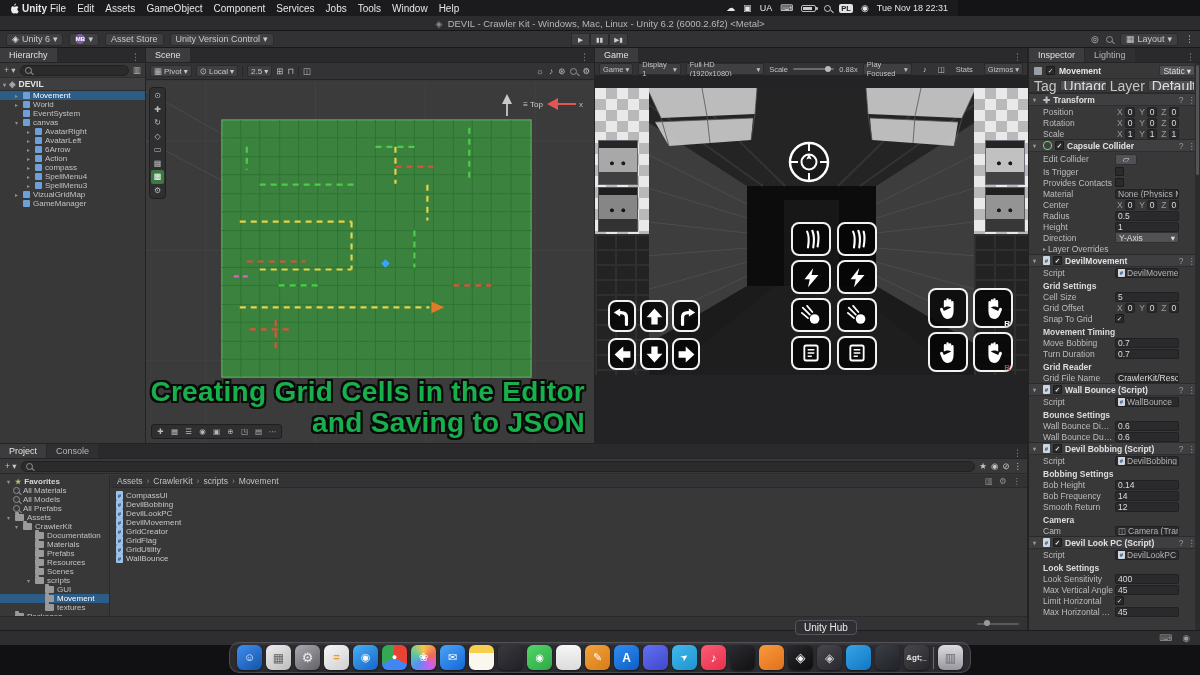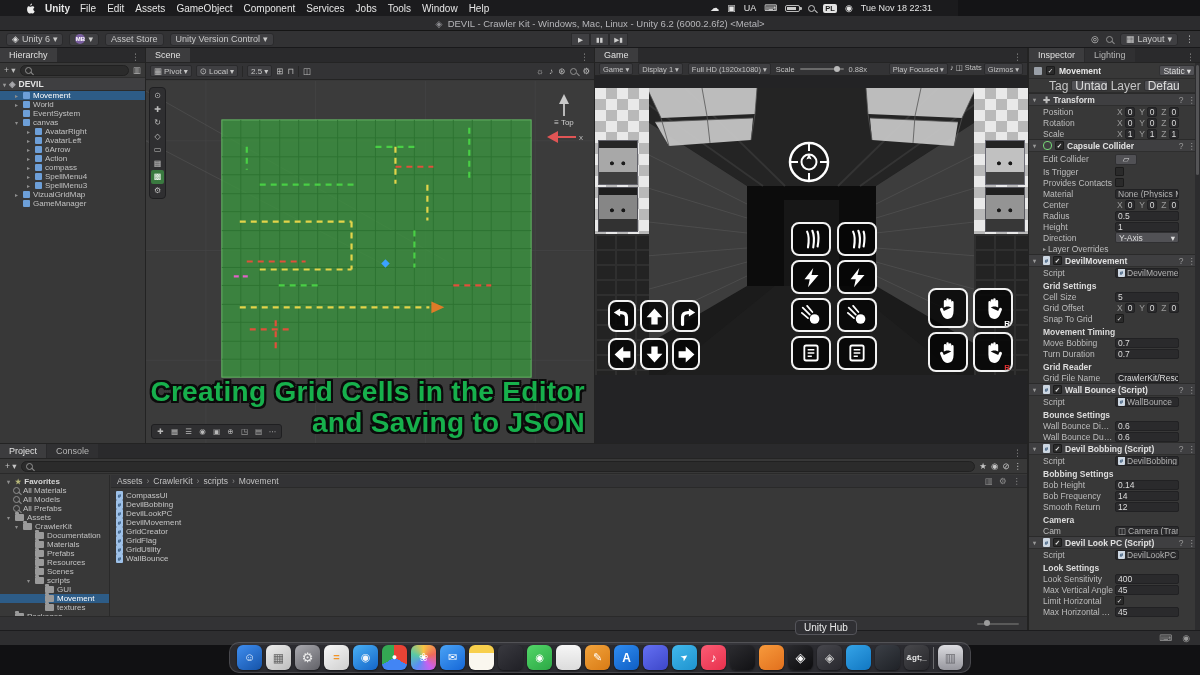--- a/index.html
+++ b/index.html
@@ -1,19 +1,19 @@
 <!DOCTYPE html>
 <html><head>
 <meta charset="utf-8">
 <style>
 *{margin:0;padding:0;box-sizing:border-box}
 html,body{width:1200px;height:675px;overflow:hidden;background:#141416;font-family:"Liberation Sans",sans-serif}
 body{position:relative;color:#c6c6c6}
 
-#menubar{position:absolute;top:0;left:0;width:958px;height:16px;background:#1b1b1d;display:flex;align-items:center;padding:0 26px;gap:10px;color:#e6e6e6;font-size:10px;z-index:6}
+#menubar{position:absolute;top:0;left:0;width:958px;height:16px;background:#1b1b1d;display:flex;align-items:center;padding:0 10px;gap:3px;color:#e6e6e6;font-size:10px;z-index:6}
 #menubar .app{font-weight:bold}
 #menubar .right{margin-left:auto;display:flex;align-items:center;gap:8px;font-size:9px}
 .badge-pl{background:#e3e3e3;color:#1a1a1a;font-size:7.5px;font-weight:bold;border-radius:2px;padding:0 2px;line-height:9px}
 .batt{width:15px;height:7px;border:1px solid #bbb;border-radius:2px;position:relative;display:inline-block}
 .batt::before{content:"";position:absolute;left:1px;top:1px;bottom:1px;width:9px;background:#ccc}
 .batt::after{content:"";position:absolute;right:-3px;top:1.5px;width:2px;height:3px;background:#bbb;border-radius:0 1px 1px 0}
 .mag{width:7px;height:7px;border:1.3px solid #c9c9c9;border-radius:50%;position:relative;display:inline-block;flex:none}
 .mag::after{content:"";position:absolute;width:4px;height:1.3px;background:#c9c9c9;transform:rotate(45deg);right:-3.2px;bottom:-1.6px}
 .mag.dim{border-color:#8f8f8f}.mag.dim::after{background:#8f8f8f}
 
@@ -50,21 +50,21 @@
 
 .stoolbar{height:17px;background:#333335;border-bottom:1px solid #242424;display:flex;align-items:center;gap:4px;padding:0 4px;font-size:8px;color:#c6c6c6}
 .sdrop{display:flex;align-items:center;gap:2px;background:#3f3f42;border:1px solid #2a2a2c;border-radius:2px;padding:0 3px;height:12px}
 .ticn{font-size:8.5px;color:#bdbdbd}
 .sviewport{position:absolute;top:33px;left:0;right:0;bottom:0;background:#3b3b3b;overflow:hidden}
 .toolpal{position:absolute;left:3px;top:6px;width:17px;background:#2f2f31;border:1px solid #1f1f21;border-radius:4px;display:flex;flex-direction:column;padding:1px;z-index:3}
 .toolpal .tb{height:13.5px;display:flex;align-items:center;justify-content:center;font-size:8px;color:#bdbdbd;border-radius:2px}
 .toolpal .tb.active{background:#3a7a40;color:#fff}
 .botbar{position:absolute;left:5px;bottom:4px;display:flex;gap:1px;background:#2f2f31;border:1px solid #1f1f21;border-radius:3px;padding:1px 2px;z-index:3}
 .botbar span{width:13px;height:11px;display:flex;align-items:center;justify-content:center;font-size:7.5px;color:#b9b9b9}
-.gizmo{position:absolute;right:10px;top:10px;z-index:3;display:flex;flex-direction:column;align-items:center;gap:1px;color:#cfcfcf;font-size:8px}
+.gizmo{position:absolute;right:10px;top:10px;z-index:3;display:flex;flex-direction:row;align-items:center;gap:1px;color:#cfcfcf;font-size:8px}
 #caption{position:absolute;right:615px;top:376px;text-align:right;font-weight:bold;font-size:28px;line-height:31px;color:#17b04c;letter-spacing:.3px;z-index:5;
  text-shadow:-2px -2px 0 #0b0b0b,2px -2px 0 #0b0b0b,-2px 2px 0 #0b0b0b,2px 2px 0 #0b0b0b,-2px 0 0 #0b0b0b,2px 0 0 #0b0b0b,0 -2px 0 #0b0b0b,0 2px 0 #0b0b0b}
 
 .gtoolbar{height:13px;background:#333335;border-bottom:1px solid #242424;display:flex;align-items:center;gap:5px;padding:0 4px;font-size:7.5px;color:#c2c2c2}
 .gview{position:absolute;top:28px;left:0;right:0;bottom:0;background:#232325}
 .grender{position:absolute;left:0;top:12px;width:433px;height:287px;background:#0f0f0f;overflow:hidden}
 .checker{position:absolute;background-image:linear-gradient(45deg,#b9b9b9 25%,transparent 25%,transparent 75%,#b9b9b9 75%),linear-gradient(45deg,#b9b9b9 25%,transparent 25%,transparent 75%,#b9b9b9 75%);background-size:22px 22px;background-position:0 0,11px 11px;background-color:#e9e9e9}
 .brick{position:absolute;background-color:#232323;background-image:repeating-linear-gradient(180deg,#2f2f2f 0 2px,transparent 2px 15px),repeating-linear-gradient(90deg,#2f2f2f 0 2px,transparent 2px 20px)}
 .portrait{position:absolute;width:40px;height:45px;border:1px solid #62626a;image-rendering:pixelated;background:
  radial-gradient(circle at 34% 52%,#1d1d1d 1.6px,transparent 2.3px),
@@ -76,21 +76,21 @@
 .gbtn{position:absolute;background:rgba(5,5,5,.82);border:2px solid #f2f2f2;border-radius:8px;display:flex;align-items:center;justify-content:center;color:#fff}
 .gbtn svg{display:block}
 .rb{position:absolute;right:1px;bottom:-2px;font-size:8px;font-weight:bold;color:#fff;text-shadow:0 0 2px #000}
 .rb.red{color:#e03434}
 .hsl{width:44px;height:2px;background:#6a6a6a;border-radius:1px;position:relative}
 .hsl::before{content:"";position:absolute;left:78%;top:-2.5px;width:6px;height:6px;border-radius:50%;background:#b9b9b9}
 
 .ihead{height:16px;display:flex;align-items:center;gap:4px;padding:0 5px;border-bottom:1px solid #2c2c2c}
 .chk{width:9px;height:9px;background:#2a2a2a;border:1px solid #1b1b1b;border-radius:1px;display:flex;align-items:center;justify-content:center;font-size:6.5px;color:#e8e8e8;flex:none}
 .drop{display:flex;align-items:center;justify-content:space-between;gap:2px;background:#515155;border:1px solid #303032;border-radius:2px;padding:0 3px;height:11px;color:#ddd;min-width:0;white-space:nowrap;overflow:hidden}
-.itagrow{height:14px;display:flex;align-items:center;gap:3px;padding:0 20px;border-bottom:1px solid #2c2c2c;font-size:12px}
+.itagrow{height:14px;display:flex;align-items:center;gap:3px;padding:0 5px;border-bottom:1px solid #2c2c2c;font-size:14px}
 .chead{height:13px;display:flex;align-items:center;gap:3px;padding:0 4px;background:#3f3f41;border-top:1px solid #2a2a2a;border-bottom:1px solid #2e2e2e;font-weight:bold;color:#e0e0e0;font-size:8.5px}
 .chead .tri2{font-size:6px;color:#9a9a9a;width:7px}
 .hicons{margin-left:auto;display:flex;gap:4px;color:#9a9a9a;font-weight:normal}
 .crow{height:11px;display:flex;align-items:center;gap:2px;padding:0 21px 0 14px}
 .crow .lb{width:70px;flex:none;overflow:hidden;text-overflow:ellipsis;white-space:nowrap;color:#bdbdbd}
 .nf{flex:1;height:10px;background:#2a2a2c;border:1px solid #212123;border-radius:2px;padding:0 2px;color:#dcdcdc;display:flex;align-items:center;min-width:0;white-space:nowrap;overflow:hidden}
 .obj{flex:1;height:10px;background:#2a2a2c;border:1px solid #212123;border-radius:2px;display:flex;align-items:center;gap:2px;padding:0 2px;color:#b2b2b2;min-width:0;white-space:nowrap;overflow:hidden}
 .ax{color:#9a9a9a;margin-left:2px;flex:none}
 .sect{height:11px;display:flex;align-items:center;font-weight:bold;color:#dcdcdc;padding:0 5px 0 14px;margin-top:2px}
 .capico{width:9px;height:9px;border:1.5px solid #77d677;border-radius:4px;flex:none}
@@ -446,21 +446,21 @@
         <span>Display 1</span>
         <span>▾</span>
       </span>
     <span class="sdrop">
         <span>Full HD (1920x1080)</span>
         <span>▾</span>
       </span>
     <span>Scale</span>
     <span class="hsl"></span>
     <span>0.88x</span>
-    <span style="margin-left:auto;display:flex;gap:2px;align-items:flex-start">
+    <span style="margin-left:auto;display:flex;gap:11px;align-items:center">
       <span class="sdrop">
           <span>Play Focused</span>
           <span>▾</span>
         </span>
       <span>♪</span>
       <span>◫</span>
       <span>Stats</span>
       <span class="sdrop">
           <span>Gizmos</span>
           <span>▾</span>

